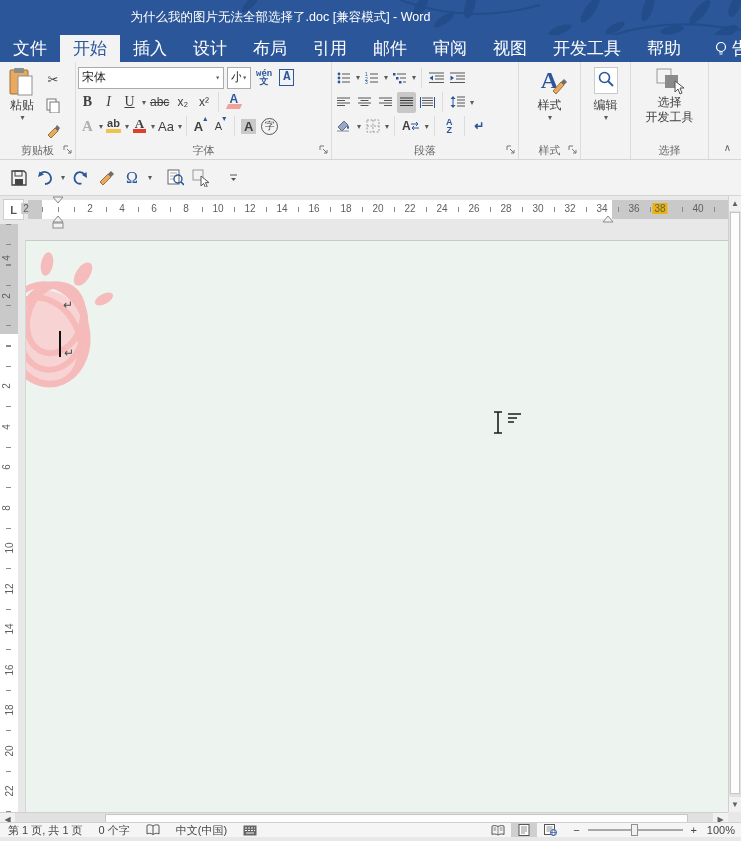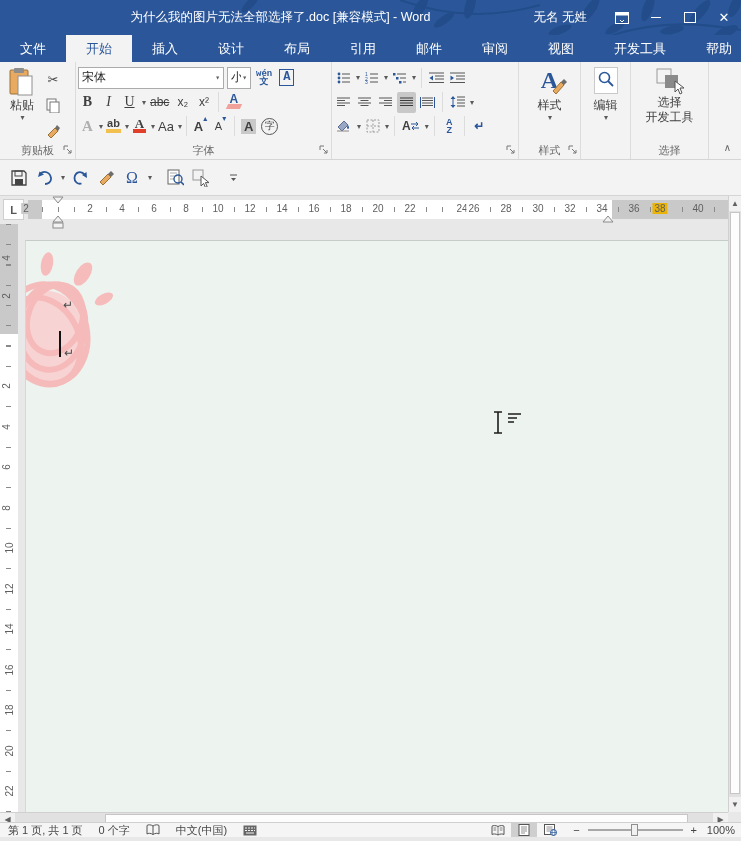--- a/index.html
+++ b/index.html
@@ -13,21 +13,21 @@
   .tb-title { position:absolute; left:0; right:180px; top:0; height:35px; line-height:35px; text-align:center; color:#fff; font-size:12.5px; white-space:nowrap; }
   .tb-right { position:absolute; right:0; top:0; height:35px; display:flex; align-items:center; }
   .tb-user { color:#fff; font-size:12.5px; margin-right:18px; }
   .tb-btn { width:34px; height:35px; display:flex; align-items:center; justify-content:center; color:#fff; }
   .tb-btn.min::before { content:""; width:10px; height:1px; background:#fff; }
   .tb-btn.max::before { content:""; width:10px; height:9px; border:1px solid #fff; }
   .tb-close { font-size:13px; }
 
   
   .tabrow { position:absolute; left:0; top:35px; width:741px; height:27px; background:#2b579a; display:flex; align-items:stretch; overflow:hidden; }
-  .tab { color:#fff; font-size:13px; padding:0 20px; display:flex; align-items:center; white-space:nowrap; }
+  .tab { color:#fff; font-size:17px; padding:0 13px; display:flex; align-items:center; white-space:nowrap; }
   .tab.active { background:#f3f3f3; color:#2b579a; }
   .tab .ticon { margin-right:5px; display:inline-flex; }
   .tab.tellme { margin-left:8px; }
   .tab.share { margin-left:auto; }
 
   
   .ribbon { position:absolute; left:0; top:62px; width:741px; height:98px; background:#f3f3f3; border-bottom:1px solid #d5d5d5; display:flex; }
   .group { position:relative; height:100%; border-right:1px solid #dcdcdc; padding:3px 2px 17px 2px; }
   .glabel { position:absolute; bottom:1px; left:0; right:0; text-align:center; font-size:11px; color:#696969; }
   .launcher { position:absolute; bottom:2px; right:3px; }
@@ -138,33 +138,20 @@
         <ellipse cx="672" cy="30" rx="4" ry="12" transform="rotate(80 672 30)"></ellipse>
         <ellipse cx="700" cy="12" rx="5" ry="15" transform="rotate(40 700 12)"></ellipse>
         <ellipse cx="726" cy="32" rx="5" ry="13" transform="rotate(65 726 32)"></ellipse>
         <ellipse cx="735" cy="6" rx="5" ry="12" transform="rotate(25 735 6)"></ellipse>
         <ellipse cx="250" cy="4" rx="4" ry="11" transform="rotate(45 250 4)"></ellipse>
         <path d="M400 0 Q470 25 540 5" stroke="#1f4a85" stroke-width="2" fill="none"></path>
         <path d="M600 40 Q660 15 741 30" stroke="#1f4a85" stroke-width="2" fill="none"></path>
       </g>
     </svg>
     <div class="tb-title">为什么我的图片无法全部选择了.doc [兼容模式]  -  Word</div>
-    <div class="tb-right">
-      <span class="tb-user">无名 无姓</span>
-      <span class="tb-btn">
-        <svg width="14" height="12" viewBox="0 0 14 12">
-            <rect x="0.5" y="0.5" width="13" height="11" fill="none" stroke="#fff"></rect>
-            <rect x="0.5" y="0.5" width="13" height="3" fill="#fff"></rect>
-            <path d="M5 8l2 2 2-2" stroke="#fff" fill="none"></path>
-          </svg>
-      </span>
-      <span class="tb-btn min"></span>
-      <span class="tb-btn max"></span>
-      <span class="tb-btn tb-close">✕</span>
-    </div>
   </div>
 
   <div class="tabrow">
     <div class="tab">文件</div>
     <div class="tab active">开始</div>
     <div class="tab">插入</div>
     <div class="tab">设计</div>
     <div class="tab">布局</div>
     <div class="tab">引用</div>
     <div class="tab">邮件</div>
@@ -437,20 +424,21 @@
         </span>
           <span class="dd">▾</span>
         <span class="vsep"></span>
         <span class="rbtn stack" style="line-height:8px;">
           <span style="font-size:9px;font-weight:bold;color:#2b579a;">A</span>
           <span style="font-size:9px;font-weight:bold;color:#2b579a;">Z</span>
         </span>
         <span class="vsep"></span>
         <span class="rbtn" style="color:#2b579a;font-weight:bold;">↵</span>
       </div>
+      <div class="glabel">段落</div>
       <span class="launcher">
         <svg width="9" height="9" viewBox="0 0 9 9">
             <path d="M1 1h4M1 1v4" stroke="#767676" fill="none"></path>
             <path d="M4 4l4 4M8 5v3h-3" stroke="#767676" fill="none"></path>
           </svg>
       </span>
     </div>
 
     <div class="group g-styles">
       <div class="bigbtn rbtn" style="width:100%;height:74px;">
@@ -574,21 +562,21 @@
         <span class="rnum" style="left: 94px; background: rgb(255, 255, 255);">4</span>
         <span class="rnum" style="left: 126px; background: rgb(255, 255, 255);">6</span>
         <span class="rnum" style="left: 158px; background: rgb(255, 255, 255);">8</span>
         <span class="rnum" style="left: 190px; background: rgb(255, 255, 255);">10</span>
         <span class="rnum" style="left: 222px; background: rgb(255, 255, 255);">12</span>
         <span class="rnum" style="left: 254px; background: rgb(255, 255, 255);">14</span>
         <span class="rnum" style="left: 286px; background: rgb(255, 255, 255);">16</span>
         <span class="rnum" style="left: 318px; background: rgb(255, 255, 255);">18</span>
         <span class="rnum" style="left: 350px; background: rgb(255, 255, 255);">20</span>
         <span class="rnum" style="left: 382px; background: rgb(255, 255, 255);">22</span>
-        <span class="rnum" style="left: 434px; background: rgb(255, 255, 255);">24</span>
+        <span class="rnum" style="left: 414px; background: rgb(255, 255, 255);">24</span>
         <span class="rnum" style="left: 446px; background: rgb(255, 255, 255);">26</span>
         <span class="rnum" style="left: 478px; background: rgb(255, 255, 255);">28</span>
         <span class="rnum" style="left: 510px; background: rgb(255, 255, 255);">30</span>
         <span class="rnum" style="left: 542px; background: rgb(255, 255, 255);">32</span>
         <span class="rnum" style="left: 574px; background: rgb(255, 255, 255);">34</span>
         <span class="rnum" style="left: 606px; background: rgb(201, 201, 201);">36</span>
         <span class="rnum" style="left: 632px; background: #eab308;">38</span>
         <span class="rnum" style="left: 670px; background: rgb(201, 201, 201);">40</span>
       </div>
   </div>

